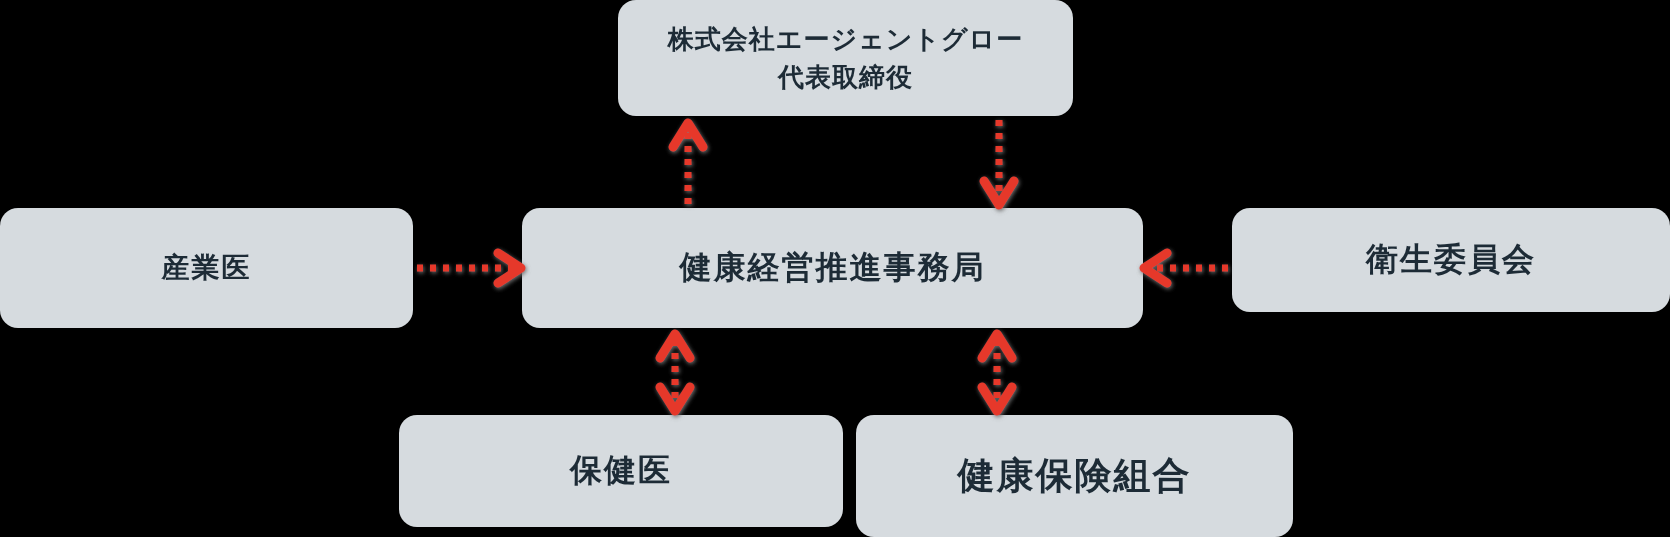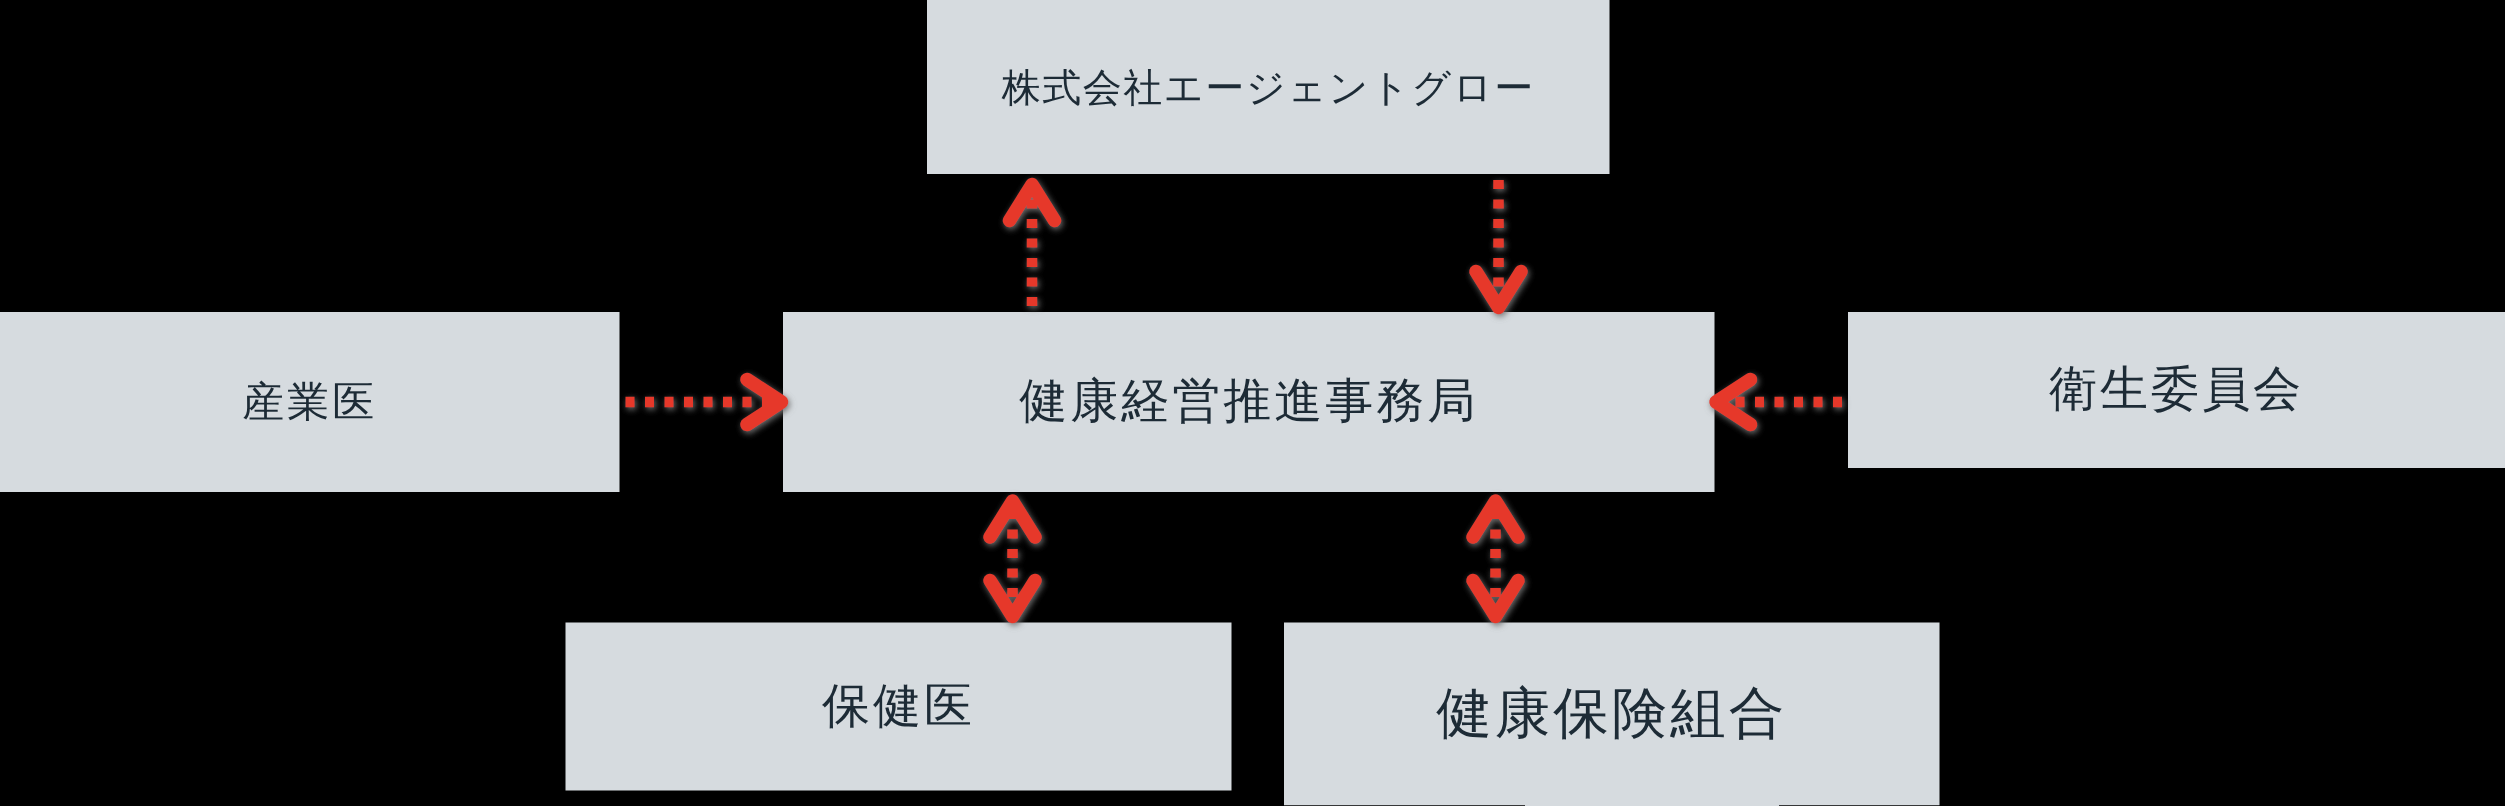--- a/index.html
+++ b/index.html
@@ -13,42 +13,44 @@
   body{
     width:1670px;height:537px;position:relative;overflow:hidden;
     background:var(--bg);
     font-family:"Liberation Sans","DejaVu Sans",sans-serif;
   }
   .node{
     position:absolute;
     background:var(--node-fill);
     color:var(--node-text);
     display:flex;flex-direction:column;align-items:center;justify-content:center;
-    font-weight:400;
+    font-weight:700;
     letter-spacing:2px;
     text-align:right;
+    border-radius:18px;
   }
   .node .label{white-space:nowrap}
   .node-ceo   {left:618px; top:0;     width:455px; height:116px; font-size:26px; line-height:38px; letter-spacing:1px}
   .node-office{left:522px; top:208px; width:621px; height:120px; font-size:32px}
   .node-sangyoi{left:0;    top:208px; width:413px; height:120px; font-size:28px}
   .node-eisei {left:1232px;top:208px; width:438px; height:104px; font-size:32px}
-  .node-hokeni{left:377px; top:415px; width:444px; height:112px; font-size:32px}
+  .node-hokeni{left:399px; top:415px; width:444px; height:112px; font-size:32px}
   .node-kenpo {left:856px; top:415px; width:437px; height:122px; font-size:37px}
 
   svg.arrows{position:absolute;left:0;top:0;width:1670px;height:537px;pointer-events:none}
   .arrow path{stroke:var(--arrow);fill:none}
   .arrow .shaft{stroke-width:7;stroke-dasharray:6 7}
   .arrow .head{stroke-width:9;stroke-linecap:round;stroke-linejoin:round}
 </style>
 </head>
 <body>
 
 <div class="node node-ceo">
   <span class="label">株式会社エージェントグロー</span>
+  <span class="label">代表取締役</span>
 </div>
 
 <div class="node node-office">
   <span class="label">健康経営推進事務局</span>
 </div>
 
 <div class="node node-sangyoi">
   <span class="label">産業医</span>
 </div>
 

